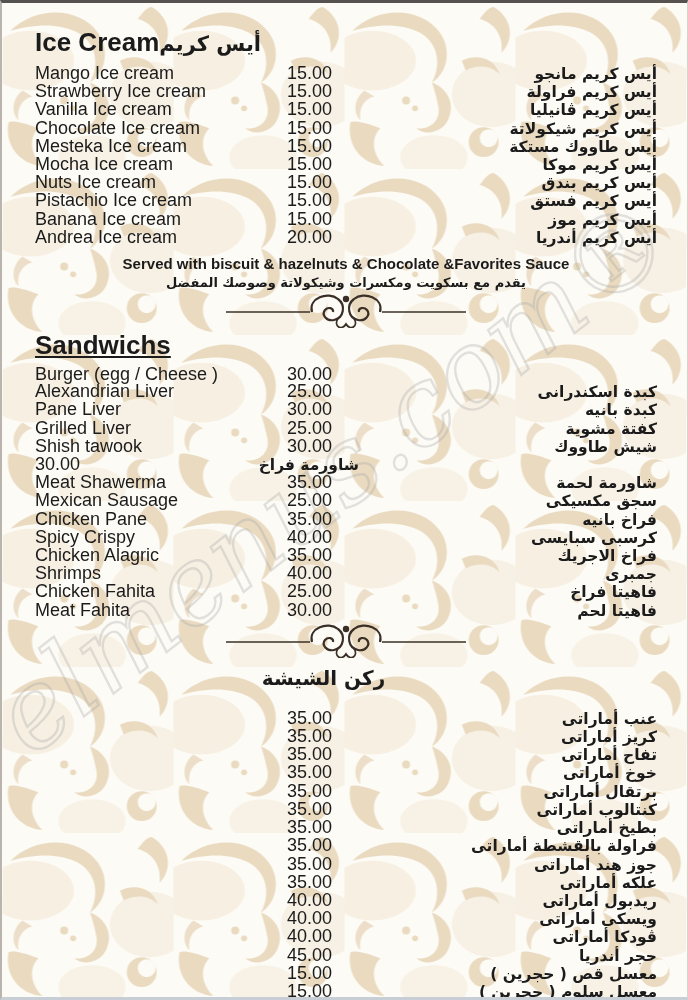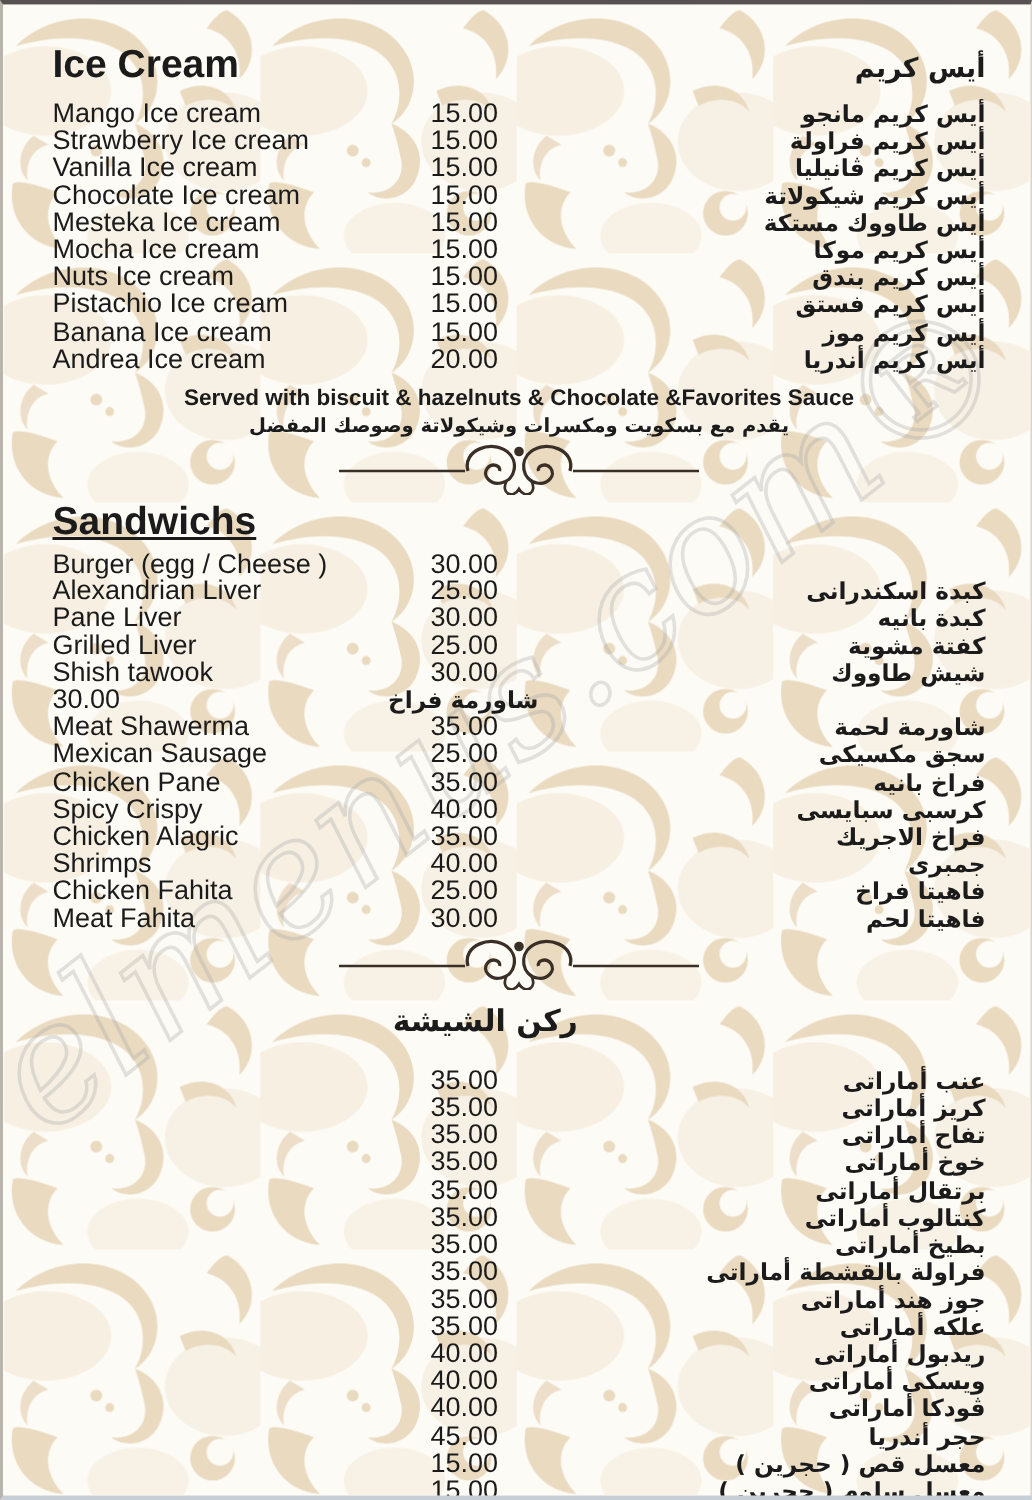--- a/index.html
+++ b/index.html
@@ -7,23 +7,23 @@
     position:relative;width:688px;height:1000px;margin:0 auto;overflow:hidden;
     background:#fdfbf5;box-sizing:border-box;
     border-top:3px solid #555250;border-bottom:3px solid #c7ced6;
     border-left:2px solid #b9b5ae;border-right:1px solid #d8d4cd;
     font-family:"Liberation Sans",sans-serif;color:#1b1b1b;
   }
   .bg,.watermark{position:absolute;left:0;top:0;width:100%;height:100%;}
   .watermark{pointer-events:none;}
   .content{position:absolute;left:0;top:0;right:0;padding:24px 30px 0 33px;}
 
-  .hdr-row{display:flex;justify-content:space-between;align-items:baseline;}
+  .hdr-row{display:flex;justify-content:flex-start;align-items:baseline;}
   .hdr-en{font-size:26px;font-weight:bold;margin:0;line-height:30px;}
-  .hdr-ar{font-size:18px;font-weight:bold;margin:0;font-family:"DejaVu Sans",sans-serif;line-height:30px;}
+  .hdr-ar{font-size:21px;font-weight:bold;margin:0;font-family:"DejaVu Sans",sans-serif;line-height:30px;}
 
   .items{margin-top:6px;}
   .row{display:grid;grid-template-columns:252px 72px 1fr;line-height:17.2px;align-items:baseline;}
   .cell-en{font-size:18px;white-space:nowrap;}
   .cell-price{font-size:18px;text-align:left;}
   .cell-ar{font-size:15.5px;font-weight:bold;text-align:right;font-family:"DejaVu Sans",sans-serif;white-space:nowrap;margin-left:40px;}
 
   .note-en{text-align:center;font-size:15px;margin-top:8px;line-height:17px;font-weight:bold;}
   .note-ar{text-align:center;font-size:13px;font-weight:bold;margin-top:3px;line-height:15px;font-family:"DejaVu Sans",sans-serif;}
 

